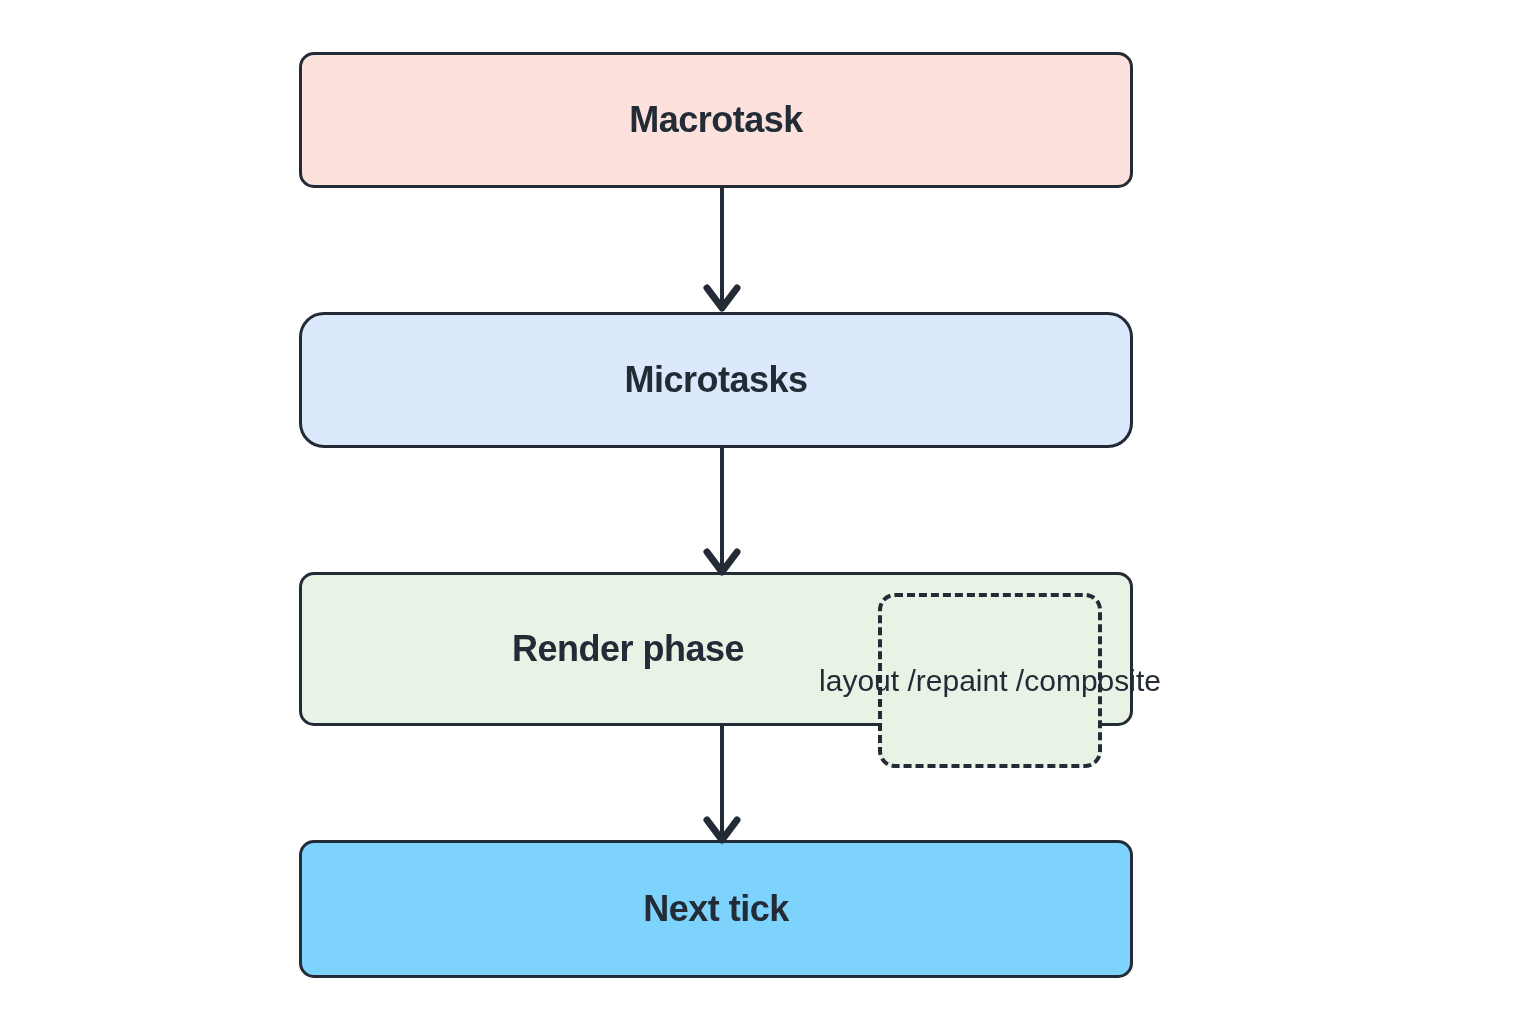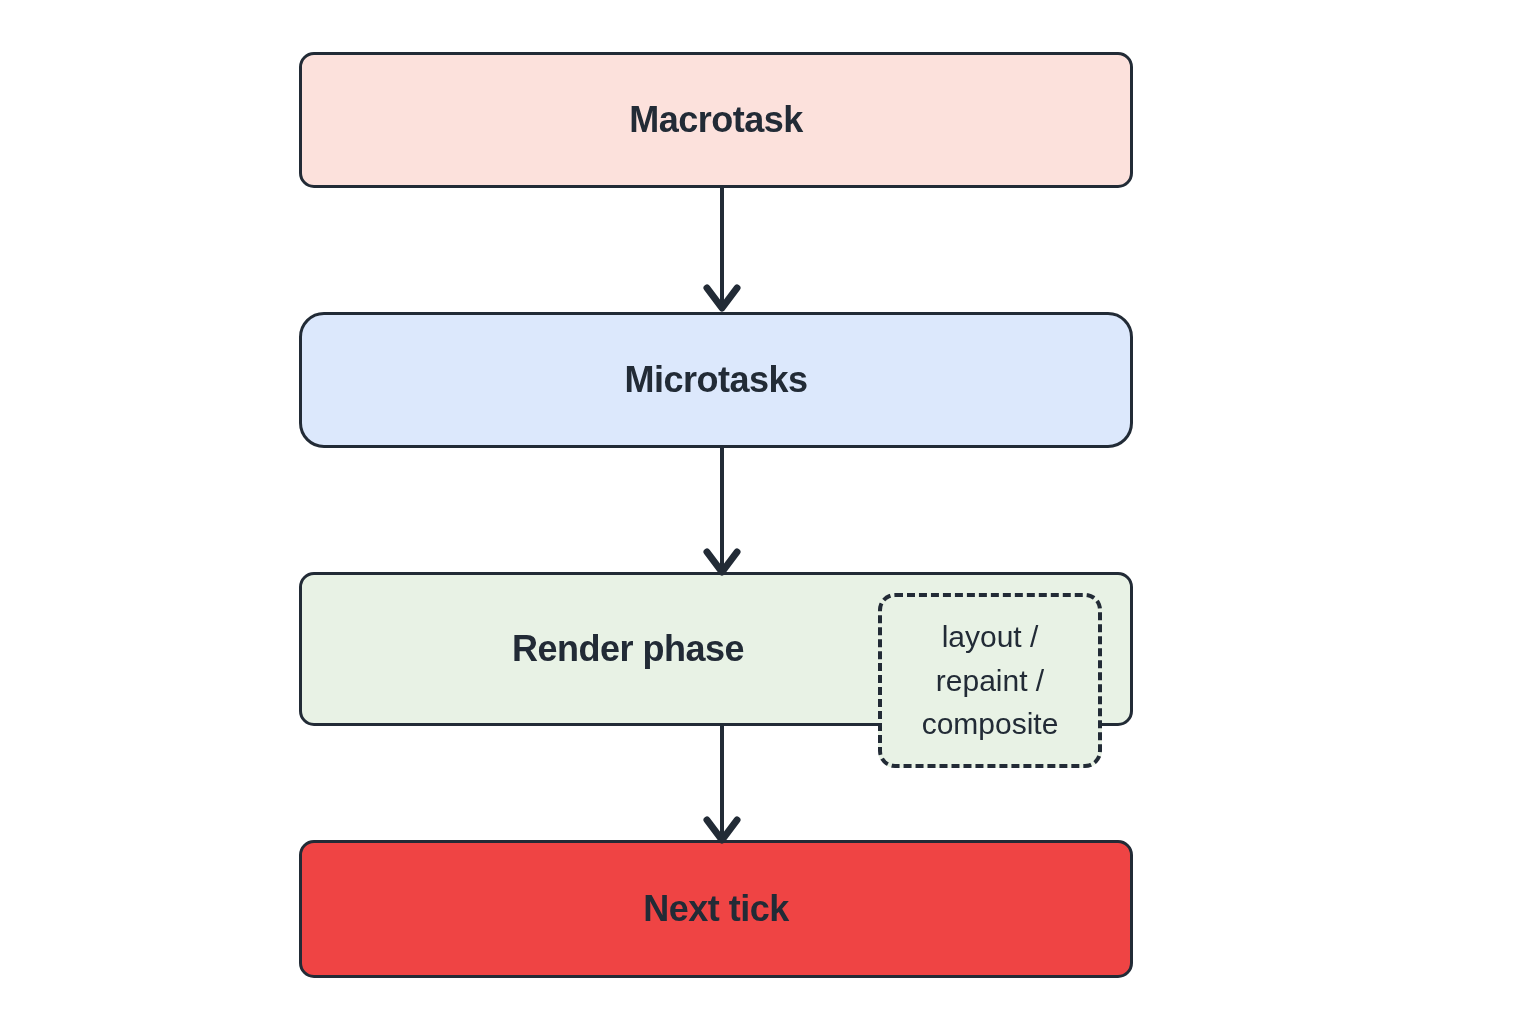--- a/index.html
+++ b/index.html
@@ -77,21 +77,21 @@
   
   #note-render-detail {
     position: absolute;
     left: 878px;  top: 593px;
     width: 224px; height: 175px;
     box-sizing: border-box;
     border: 4px dashed #222b36;
     border-radius: 17px;
     background: #e8f2e5;
     display: flex;
-    flex-direction: column;
+    flex-direction: row;
     align-items: center;
     justify-content: center;
     z-index: 5;
   }
   .note-line {
     color: #222b36;
     font-size: 30px;
     font-weight: 400;
     line-height: 1.45;
     white-space: nowrap;
@@ -147,17 +147,17 @@
     <span class="note-line">composite</span>
   </div>
 
   <div class="connector" id="connector-3" style="left:702px; top:726px; width:40px; height:118px;">
     <svg width="40" height="118" viewBox="0 0 40 118">
       <line x1="20" y1="0" x2="20" y2="114" stroke="#222b36" stroke-width="4"></line>
       <polyline points="5,94 20,114 35,94" fill="none" stroke="#222b36" stroke-width="7" stroke-linecap="round" stroke-linejoin="round"></polyline>
     </svg>
   </div>
 
-  <div class="flow-box" id="box-next-tick" style="background: #ef4444; justify-content: center;">
+  <div class="flow-box" id="box-next-tick" style="background: #7dd3fc; justify-content: center;">
     <span class="flow-box-label">Next tick</span>
   </div>
 
 </div>
 
 </body></html>

